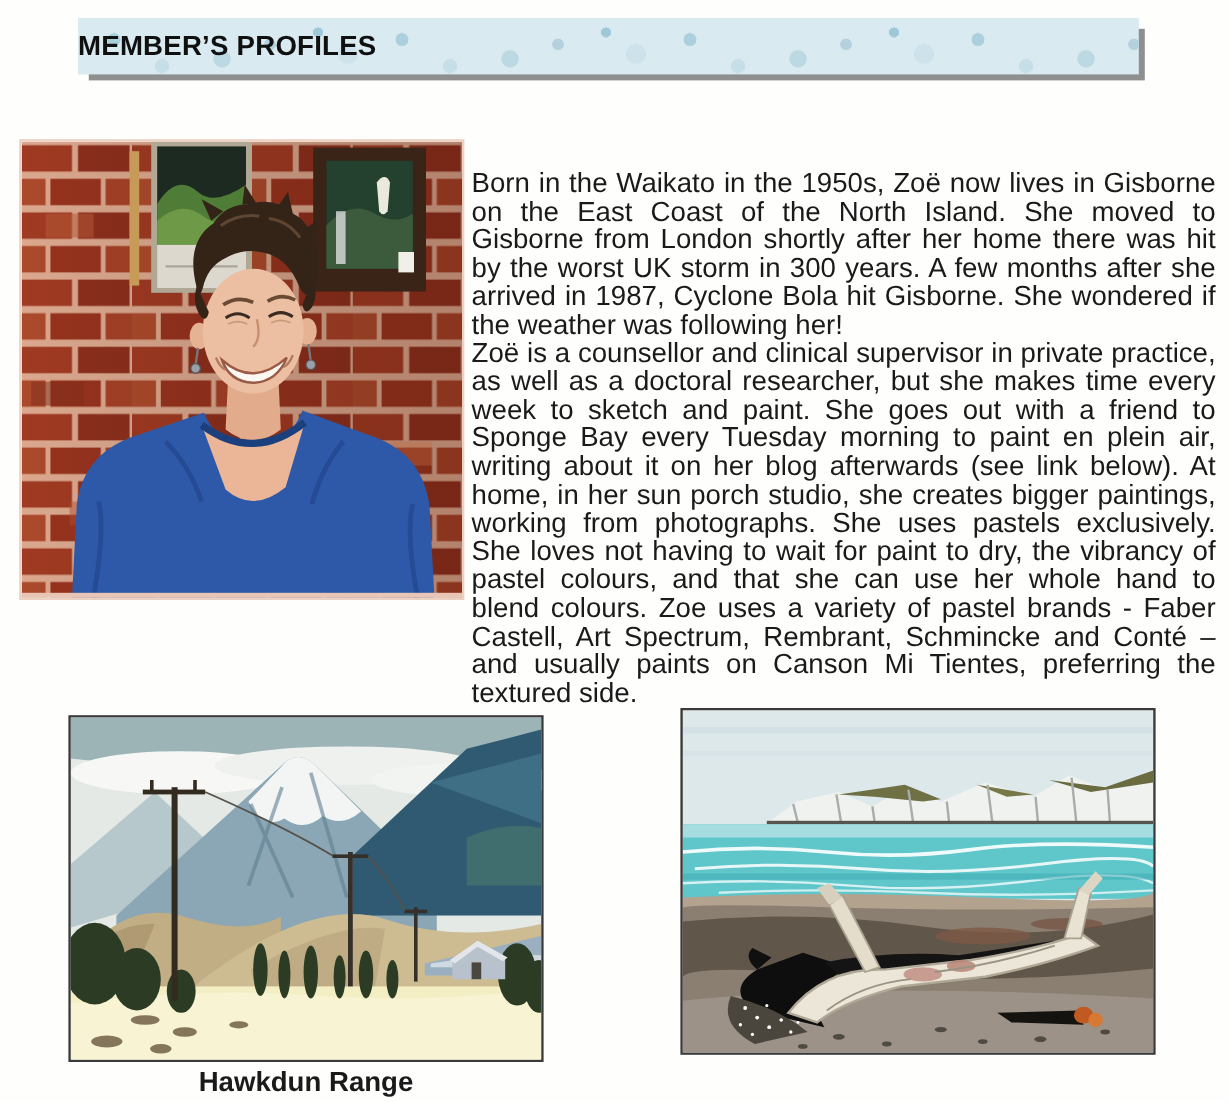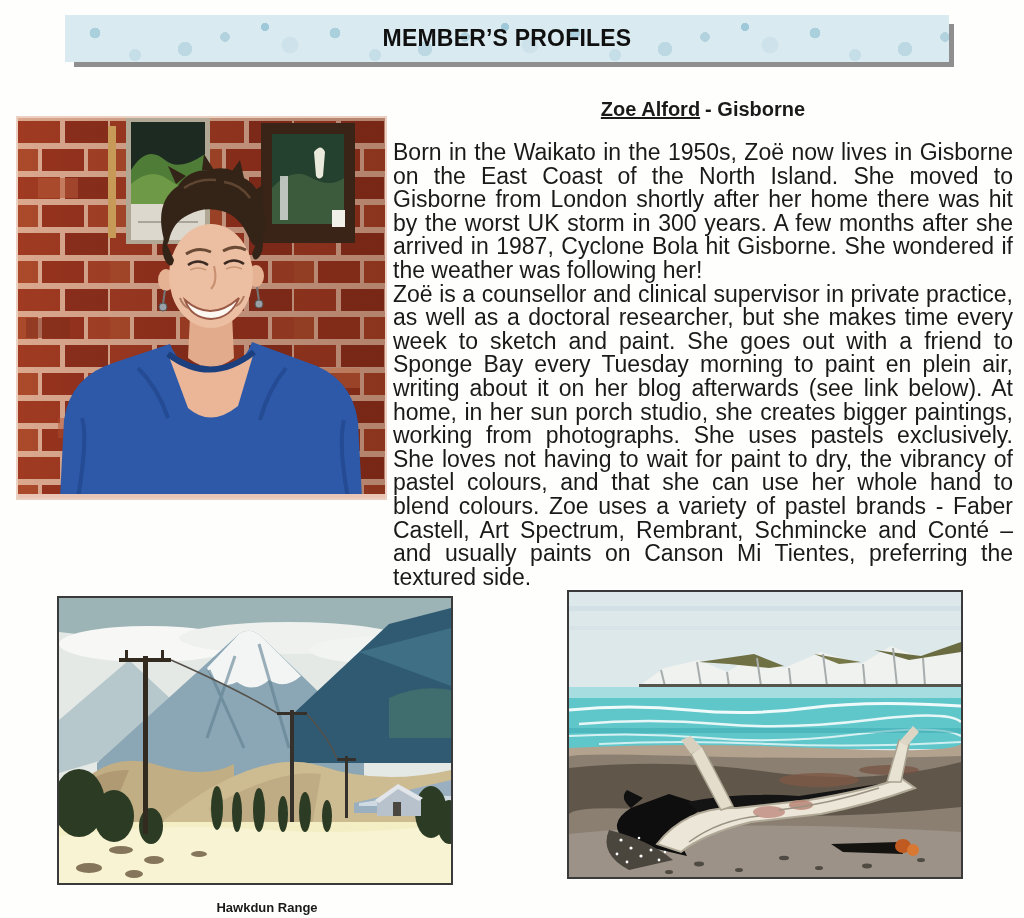--- a/index.html
+++ b/index.html
@@ -4,21 +4,21 @@
 <style>
   html,body{margin:0;padding:0;background:#ffffff;}
   .page{
     position:relative;width:1024px;height:918px;background:#fefefdff;
     background:#fefefd;overflow:hidden;color:#1a1a1a;
     font-family:"Liberation Sans",sans-serif;
   }
   
   .banner{
     position:absolute;left:65px;top:15px;width:884px;height:47px;
-    display:flex;align-items:center;justify-content:center;
+    display:flex;align-items:center;justify-content:flex-start;
     background-color:#d9eaf0;
     background-image:
       radial-gradient(circle 9px  at 30px 18px,  #aacfdd 58%, rgba(170,207,221,0) 62%),
       radial-gradient(circle 12px at 120px 34px, #bcd8e3 58%, rgba(188,216,227,0) 62%),
       radial-gradient(circle 7px  at 200px 12px, #9fc8d8 58%, rgba(159,200,216,0) 62%),
       radial-gradient(circle 10px at 70px 40px,  #c6dee8 58%, rgba(198,222,232,0) 62%),
       radial-gradient(circle 8px  at 160px 22px, #b2d2de 58%, rgba(178,210,222,0) 62%),
       radial-gradient(circle 14px at 225px 30px, #cde2ea 58%, rgba(205,226,234,0) 62%);
     background-size:240px 47px;
     box-shadow:7px 7px 0 -2px #8f8f8f;
@@ -37,21 +37,21 @@
   .full-text{position:absolute;left:22px;top:500px;width:990px;margin:0;font-size:18px;line-height:23.6px;text-align:justify;}
   .links-line{position:absolute;left:22px;top:549px;width:990px;margin:0;font-size:18px;}
   .links-line .lbl{margin-right:6px;}
   .doc-link{color:#1a1a1a;text-decoration:underline;margin-right:6px;cursor:pointer;}
 
   
   .painting{position:absolute;margin:0;border:2px solid #3a3a3a;background:#fff;}
   .painting svg{display:block;}
   .painting-left{left:57px;top:596px;}
   .painting-right{left:567px;top:590px;}
-  .caption{position:absolute;width:396px;margin:12px;text-align:center;font-weight:bold;font-size:13px;}
+  .caption{position:absolute;width:396px;margin:0;text-align:center;font-weight:bold;font-size:23px;}
   .caption-left{left:57px;top:888px;}
   .caption-right{left:567px;top:884px;}
 </style>
 </head>
 <body>
 
 <div class="page">
 
   <header class="banner">
     <span class="banner-title">MEMBER’S PROFILES</span>
@@ -134,23 +134,20 @@
                  Q237,133 231,120 Q222,98 204,93 Q186,88 170,97 Q155,104 151,122 Q148,132 146,122 Z" fill="#342418"></path>
         <path d="M158,66 L150,48 L168,58 Z M184,52 L186,36 L196,52 Z M212,56 L222,42 L226,60 Z M234,74 L246,66 L244,84 Z" fill="#342418"></path>
         <path d="M166,70 Q180,60 198,62 M206,64 Q222,66 232,80" stroke="#6b4f38" stroke-width="2.5" fill="none" opacity="0.8"></path>
         <path d="M146,120 q-4,14 2,24 q6,8 8,-2 z" fill="#342418"></path>
         <path d="M242,116 q6,12 0,22 q-6,8 -8,-2 z" fill="#342418"></path>
       </g>
       <rect x="0" y="376" width="367" height="4" fill="#e9c5b6"></rect>
     </svg>
   </figure>
 
-  <h2 class="profile-heading">
-    <span class="name">Zoe Alford</span><span>- Gisborne</span>
-  </h2>
 
   <div class="col-text">
     <p>Born in the Waikato in the 1950s, Zoë now lives in Gisborne on the East Coast of the North Island. She moved to Gisborne from London shortly after her home there was hit by the worst UK storm in 300 years. A few months after she arrived in 1987, Cyclone Bola hit Gisborne. She wondered if the weather was following her!</p>
     <p>Zoë is a counsellor and clinical supervisor in private practice, as well as a doctoral researcher, but she makes time every week to sketch and paint. She goes out with a friend to Sponge Bay every Tuesday morning to paint en plein air, writing about it on her blog afterwards (see link below). At home, in her sun porch studio, she creates bigger paintings, working from photographs. She uses pastels exclusively. She loves not having to wait for paint to dry, the vibrancy of pastel colours, and that she can use her whole hand to blend colours. Zoe uses a variety of pastel brands - Faber Castell, Art Spectrum, Rembrant, Schmincke and Conté – and usually paints on Canson Mi Tientes, preferring the textured side.</p>
   </div>
 
 
 
   <figure class="painting painting-left">
     <svg width="392" height="285" viewBox="0 0 392 285">

